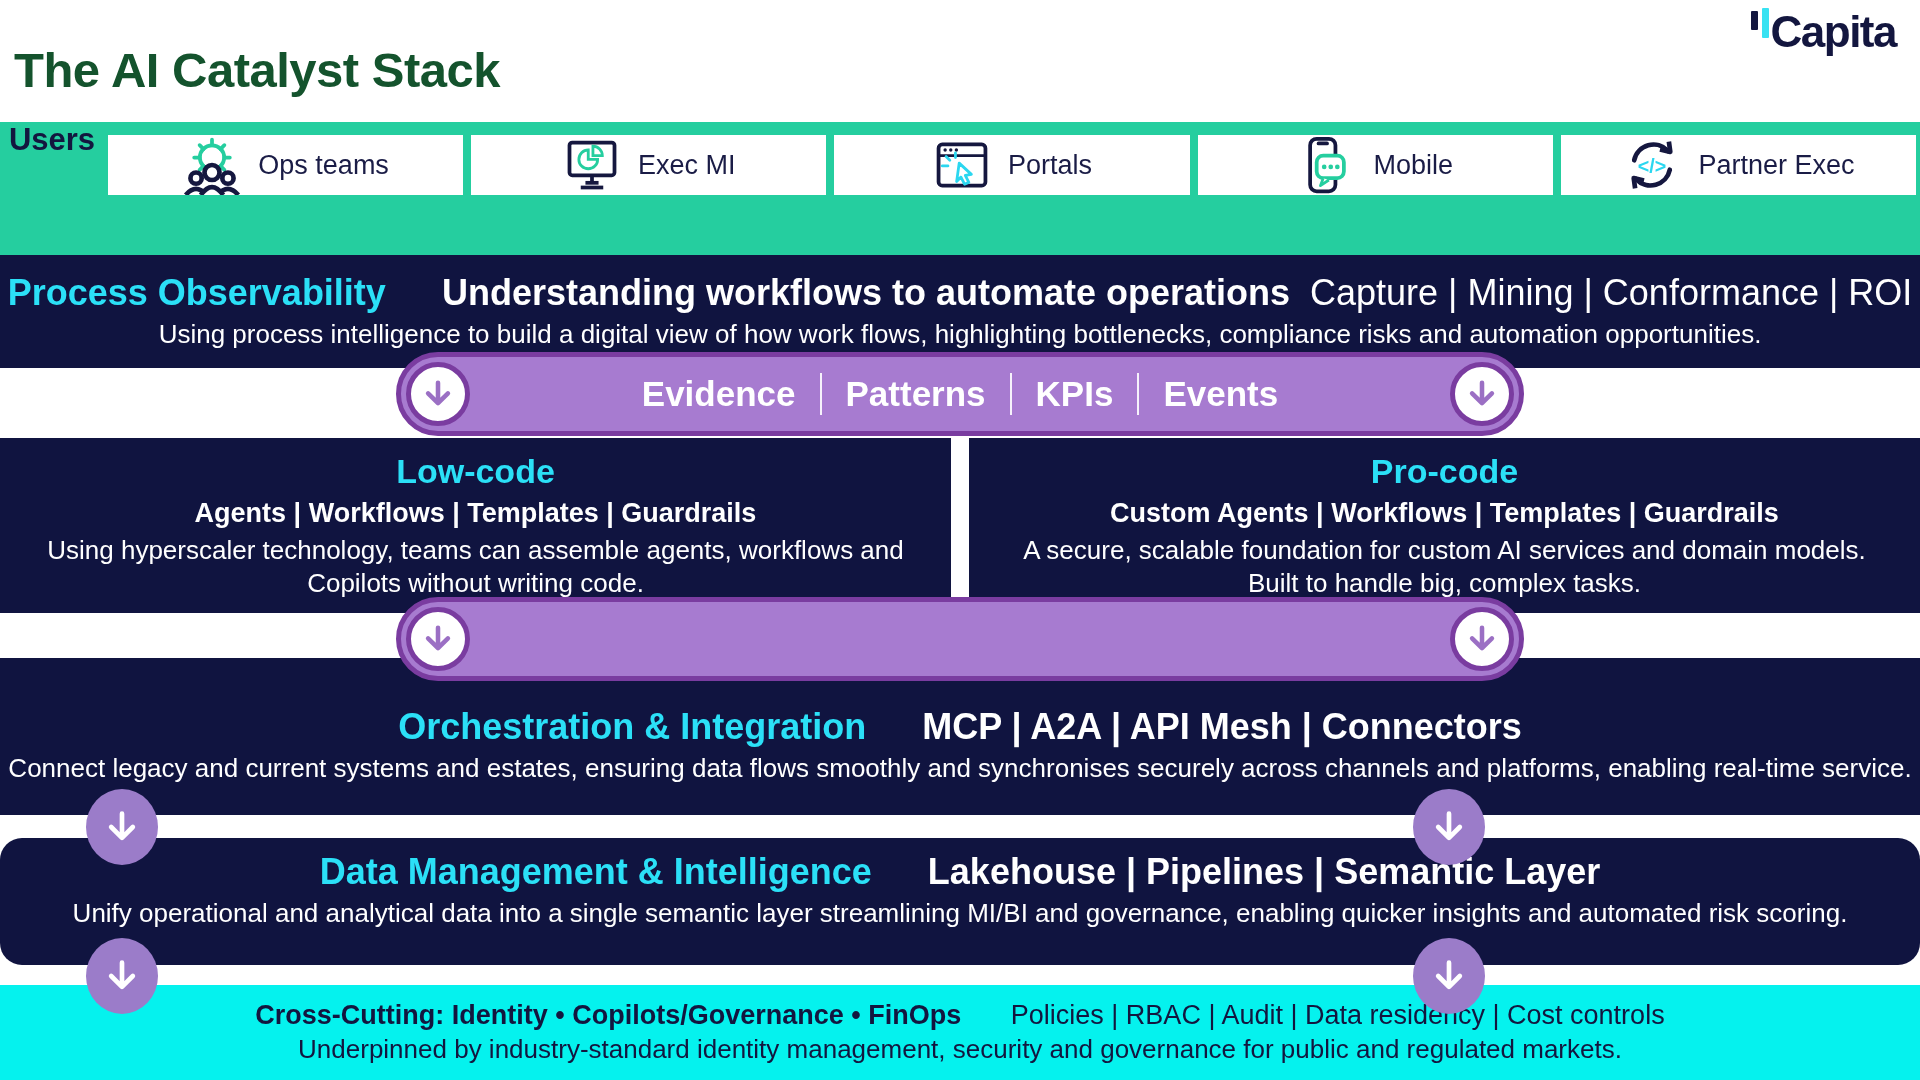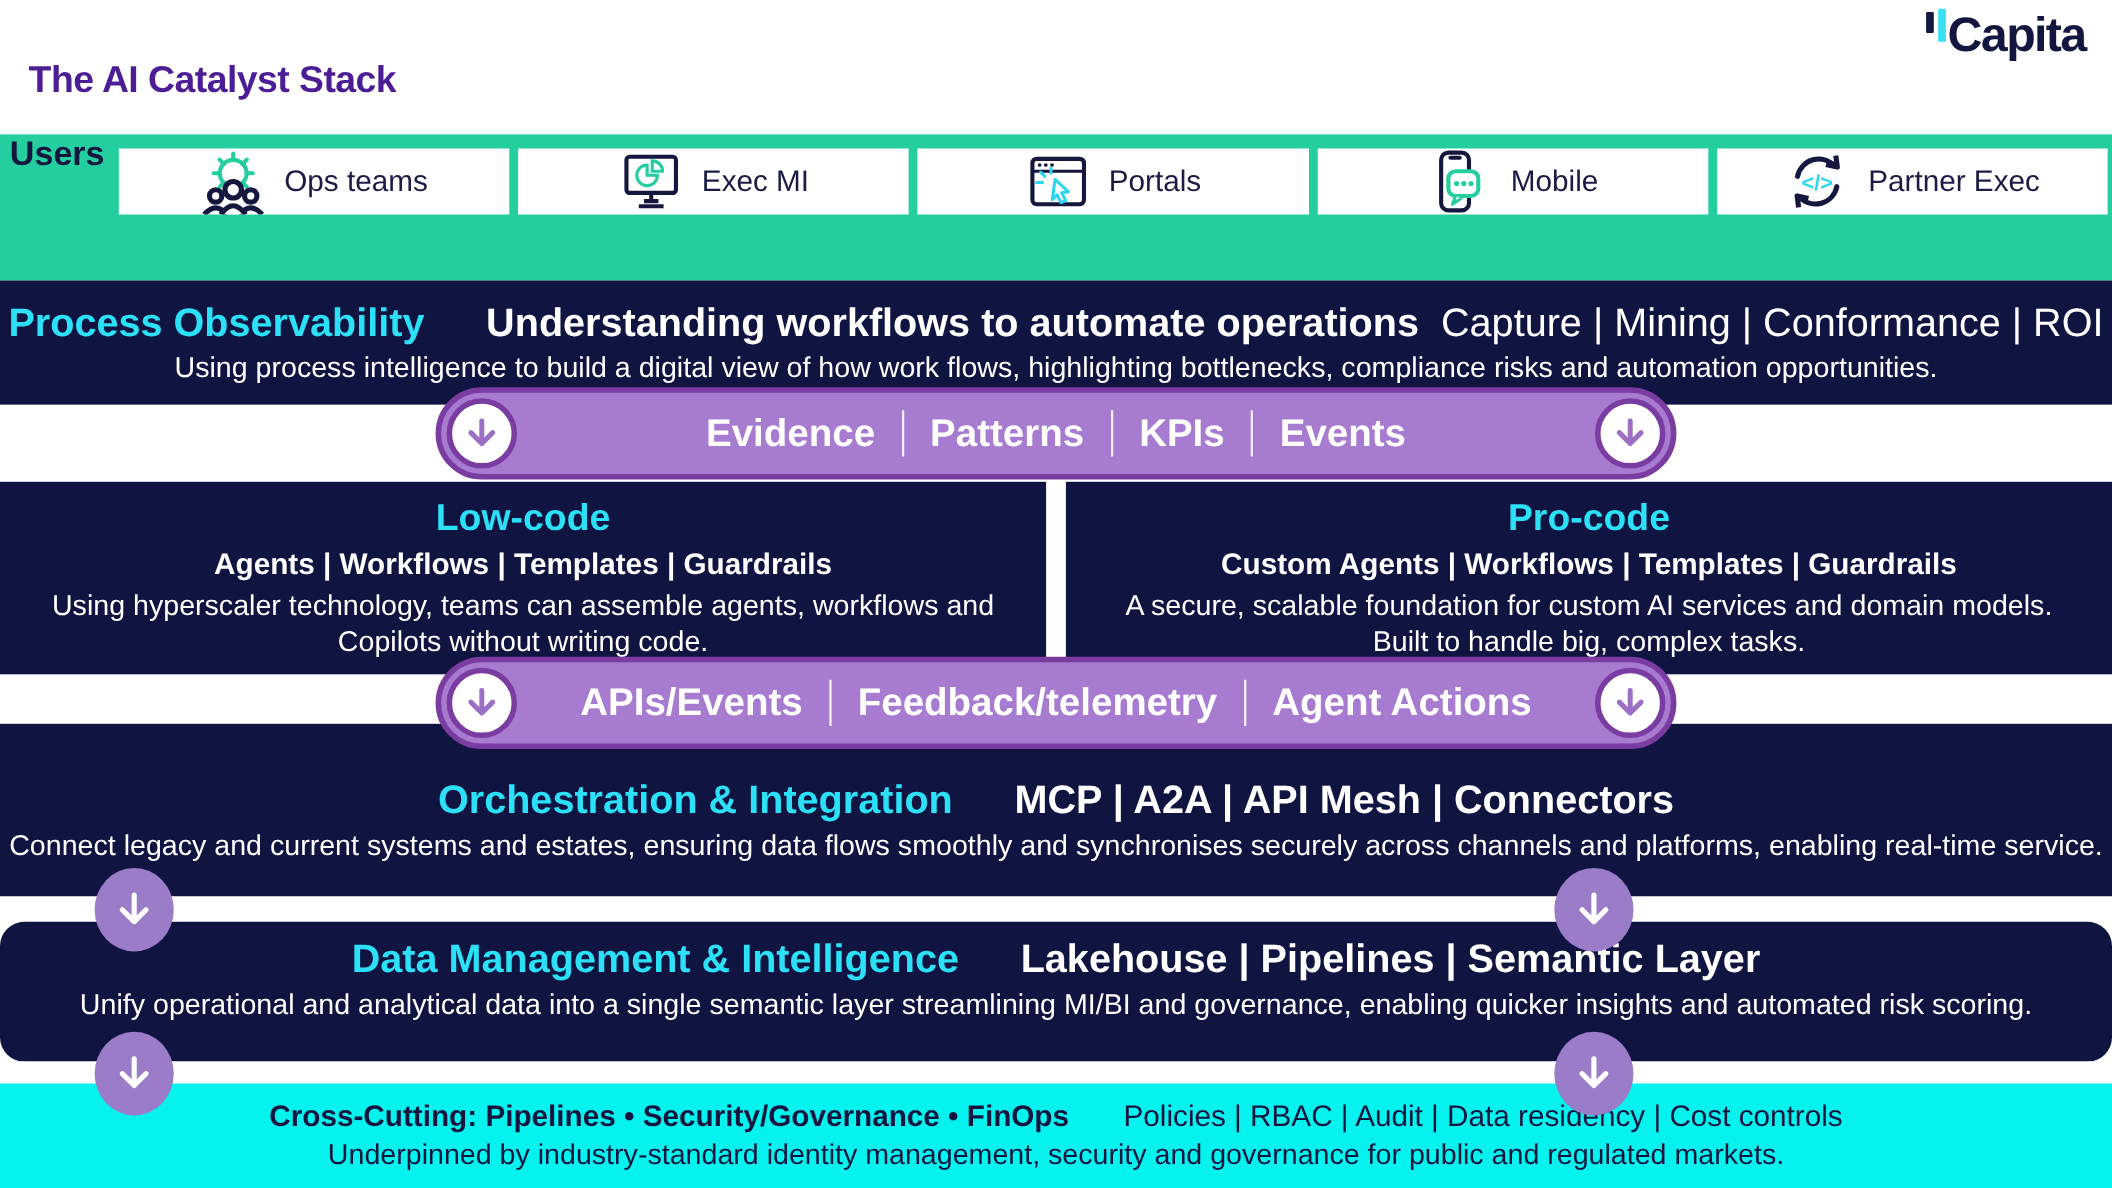--- a/index.html
+++ b/index.html
@@ -8,22 +8,22 @@
     width:1920px; height:1080px; overflow:hidden;
     background:#ffffff;
     font-family:"Liberation Sans", sans-serif;
     color:#13163F;
   }
   .page { position:relative; width:1920px; height:1080px; }
 
   
   .header { position:relative; height:122px; background:#fff; }
   .page-title {
-    position:absolute; left:14px; top:42px; margin:12px;
-    font-size:34px; font-weight:800; letter-spacing:-0.5px; color:#4c1d95;
+    position:absolute; left:14px; top:42px; margin:0;
+    font-size:49px; font-weight:800; letter-spacing:-0.5px; color:#14532d;
   }
   .logo { position:absolute; right:24px; top:8px; display:flex; align-items:flex-start; }
   .logo .bar { display:inline-block; width:7px; border-radius:1px; }
   .logo .bar-navy { height:19px; background:#13163F; margin-top:3px; margin-right:4px; }
   .logo .bar-cyan { height:30px; background:#38E2F2; margin-right:2px; }
   .logo-text { font-size:44px; font-weight:800; letter-spacing:-1.5px; color:#13163F; line-height:1.0; margin-top:2px; }
 
   
   .users-band { height:133px; background:#25CE9F; display:flex; align-items:flex-start; }
   .users-label {
@@ -224,21 +224,21 @@
       <span class="band-title">Data Management &amp; Intelligence</span>
       <span class="band-tags boldtags">Lakehouse | Pipelines | Semantic Layer</span>
     </p>
     <p class="band-desc">Unify operational and analytical data into a single semantic layer streamlining MI/BI and governance, enabling quicker insights and automated risk scoring.</p>
   </div>
 
   <div class="gap-strip4"></div>
 
   <div class="cyan-band">
     <p class="line1">
-      <span class="cc-title">Cross-Cutting: Pipelines • Security/Governance • FinOps</span>
+      <span class="cc-title">Cross-Cutting: Identity • Copilots/Governance • FinOps</span>
       <span class="cc-tags">Policies | RBAC | Audit | Data residency | Cost controls</span>
     </p>
     <p class="band-desc">Underpinned by industry-standard identity management, security and governance for public and regulated markets.</p>
   </div>
 
   <div class="pill pill-1">
     <div class="pill-circle">
       <svg viewBox="0 0 24 24" width="34" height="34">
         <path d="M12 4 v14 M5 11.5 l7 7 7 -7" stroke="#9B6FC4" stroke-width="3.2" fill="none" stroke-linecap="round" stroke-linejoin="round"></path>
       </svg>
@@ -258,27 +258,20 @@
       </svg>
     </div>
   </div>
 
   <div class="pill pill-2">
     <div class="pill-circle">
       <svg viewBox="0 0 24 24" width="34" height="34">
         <path d="M12 4 v14 M5 11.5 l7 7 7 -7" stroke="#9B6FC4" stroke-width="3.2" fill="none" stroke-linecap="round" stroke-linejoin="round"></path>
       </svg>
     </div>
-    <div class="pill-center">
-      <span>APIs/Events</span>
-      <span class="psep"></span>
-      <span>Feedback/telemetry</span>
-      <span class="psep"></span>
-      <span>Agent Actions</span>
-    </div>
     <div class="pill-circle">
       <svg viewBox="0 0 24 24" width="34" height="34">
         <path d="M12 4 v14 M5 11.5 l7 7 7 -7" stroke="#9B6FC4" stroke-width="3.2" fill="none" stroke-linecap="round" stroke-linejoin="round"></path>
       </svg>
     </div>
   </div>
 
   <div class="acircle a-row1 a-left">
     <svg viewBox="0 0 24 24" width="40" height="40">
       <path d="M12 4 v14 M5.5 12 l6.5 6.5 6.5 -6.5" stroke="#ffffff" stroke-width="2.8" fill="none" stroke-linecap="round" stroke-linejoin="round"></path>

